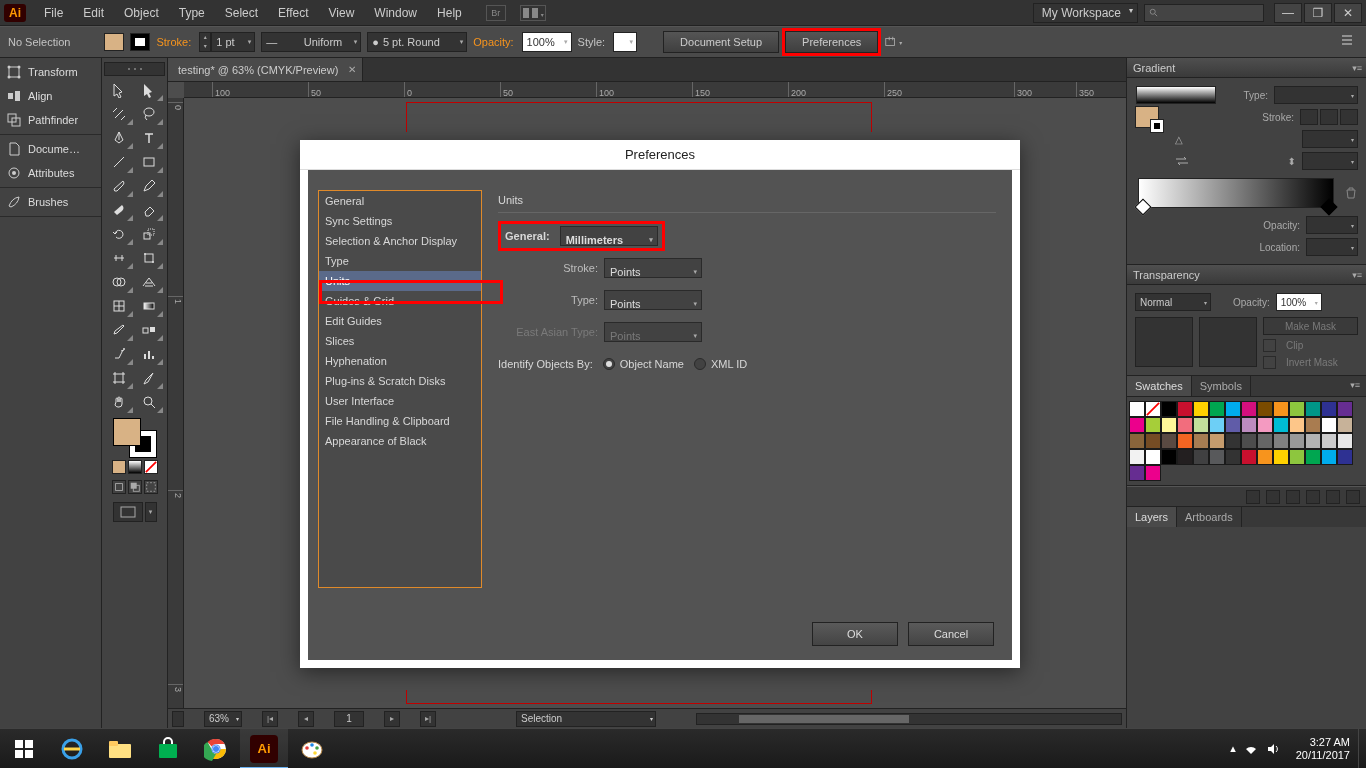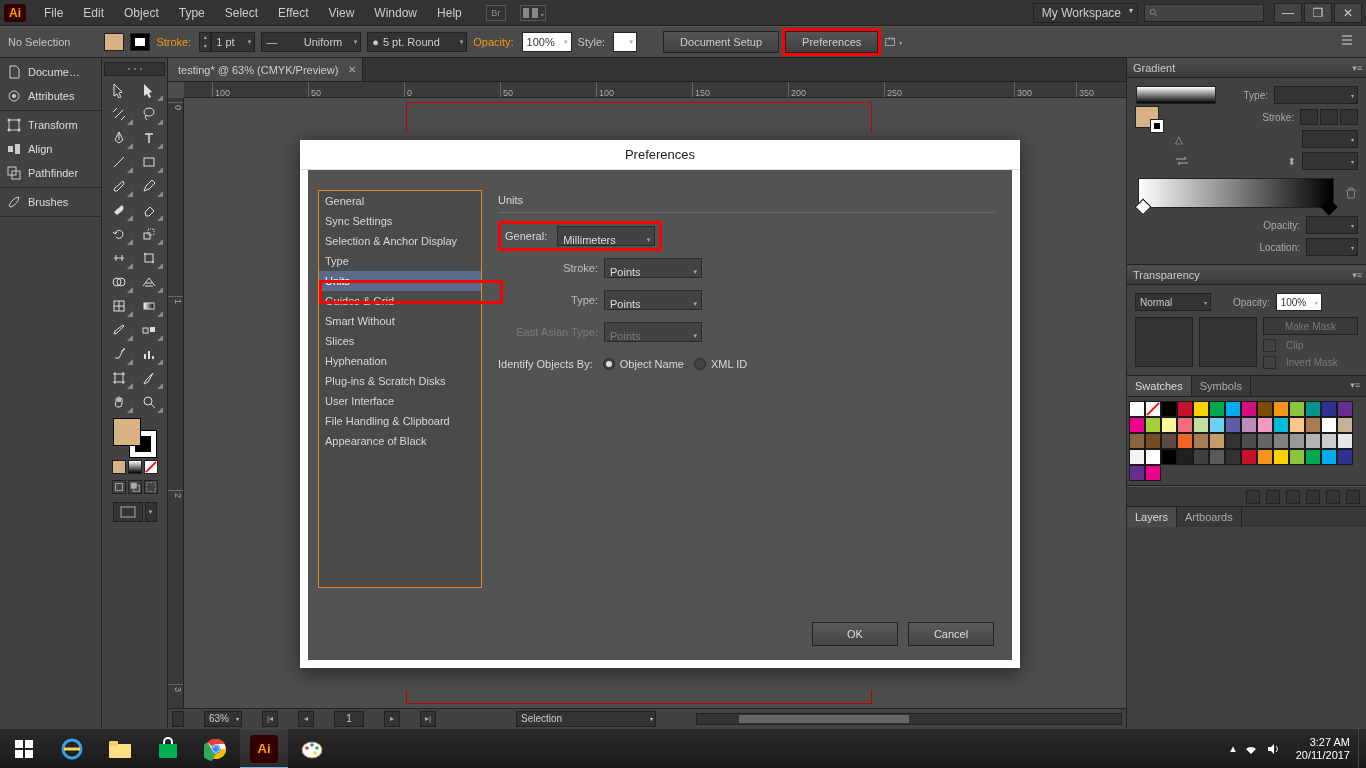--- a/index.html
+++ b/index.html
@@ -115,21 +115,21 @@
 .pref-dd.disabled { color:#7a7a7a; }
 .pref-check { width:13px; height:13px; background:#424242; border:1px solid #2a2a2a; margin-right:6px; }
 .pref-check-label { color:#8a8a8a; font-size:11px; }
 .pref-radio { width:12px; height:12px; border-radius:50%; border:1px solid #2a2a2a; background:#424242; margin:0 5px 0 10px; display:flex; align-items:center; justify-content:center; }
 .pref-radio.checked::after { content:""; width:6px; height:6px; border-radius:50%; background:#ddd; }
 .pref-radio-label { color:#d8d8d8; font-size:11px; }
 .pref-buttons { position:absolute; right:18px; bottom:14px; display:flex; gap:10px; }
 .pref-btn { width:86px; height:24px; background:linear-gradient(#5a5a5a,#444); border:1px solid #222; color:#ddd; display:flex; align-items:center; justify-content:center; font-size:11px; }
 
 .hl-units { position:absolute; left:0; top:89px; width:184px; height:24px; border:3px solid #ff0000; pointer-events:none; }
-.hl-general-dd { border:3px solid #ff0000; padding:2px 4px; display:flex; align-items:center; }
+.hl-general-dd { border:3px solid #ff0000; padding:2px 4px; display:flex; align-items:center;font-weight:bold; }
 
 
 .taskbar { position:absolute; left:0; right:0; bottom:0; height:40px; background:linear-gradient(#2a2a2a,#1a1a1a); display:flex; align-items:center; border-top:1px solid #444; }
 .tb-item { width:48px; height:40px; display:flex; align-items:center; justify-content:center; position:relative; }
 .tb-item.active { background:rgba(255,255,255,0.08); box-shadow:inset 0 -2px 0 #6db3f2; }
 .tb-spacer { flex:1; }
 .tb-tray { display:flex; align-items:center; gap:8px; padding:0 8px; color:#fff; font-size:11px; }
 .tb-clock { text-align:right; line-height:13px; font-size:11px; color:#fff; padding:0 8px; }
 
 svg { display:block; }
@@ -210,65 +210,65 @@
   </div>
 </div>
 
 <div class="workspace">
 
   <div class="left-dock">
     <div class="dock-panel">
       <div class="dock-item">
           <span class="dock-icon">
             <svg viewBox="0 0 16 16">
+              <rect x="3" y="3" width="10" height="10" fill="none" stroke="#ccc"></rect>
+              <circle cx="3" cy="3" r="1.5" fill="#ccc"></circle>
+              <circle cx="13" cy="3" r="1.5" fill="#ccc"></circle>
+              <circle cx="3" cy="13" r="1.5" fill="#ccc"></circle>
+              <circle cx="13" cy="13" r="1.5" fill="#ccc"></circle>
+            </svg>
+          </span>
+          <span>Transform</span>
+        </div>
+      <div class="dock-item">
+          <span class="dock-icon">
+            <svg viewBox="0 0 16 16">
+              <rect x="2" y="5" width="5" height="6" fill="#ccc"></rect>
+              <rect x="9" y="3" width="5" height="10" fill="#ccc"></rect>
+            </svg>
+          </span>
+          <span>Align</span>
+        </div>
+      <div class="dock-item">
+          <span class="dock-icon">
+            <svg viewBox="0 0 16 16">
+              <rect x="2" y="2" width="8" height="8" fill="none" stroke="#ccc"></rect>
+              <rect x="6" y="6" width="8" height="8" fill="none" stroke="#ccc"></rect>
+            </svg>
+          </span>
+          <span>Pathfinder</span>
+        </div>
+    </div>
+    <div class="dock-panel">
+      <div class="dock-item">
+          <span class="dock-icon">
+            <svg viewBox="0 0 16 16">
               <path d="M4 2h6l3 3v9H4z" fill="none" stroke="#ccc"></path>
             </svg>
           </span>
           <span>Docume…</span>
         </div>
       <div class="dock-item">
           <span class="dock-icon">
             <svg viewBox="0 0 16 16">
               <circle cx="8" cy="8" r="5" fill="none" stroke="#ccc"></circle>
               <circle cx="8" cy="8" r="2" fill="#ccc"></circle>
             </svg>
           </span>
           <span>Attributes</span>
-        </div>
-    </div>
-    <div class="dock-panel">
-      <div class="dock-item">
-          <span class="dock-icon">
-            <svg viewBox="0 0 16 16">
-              <rect x="3" y="3" width="10" height="10" fill="none" stroke="#ccc"></rect>
-              <circle cx="3" cy="3" r="1.5" fill="#ccc"></circle>
-              <circle cx="13" cy="3" r="1.5" fill="#ccc"></circle>
-              <circle cx="3" cy="13" r="1.5" fill="#ccc"></circle>
-              <circle cx="13" cy="13" r="1.5" fill="#ccc"></circle>
-            </svg>
-          </span>
-          <span>Transform</span>
-        </div>
-      <div class="dock-item">
-          <span class="dock-icon">
-            <svg viewBox="0 0 16 16">
-              <rect x="2" y="5" width="5" height="6" fill="#ccc"></rect>
-              <rect x="9" y="3" width="5" height="10" fill="#ccc"></rect>
-            </svg>
-          </span>
-          <span>Align</span>
-        </div>
-      <div class="dock-item">
-          <span class="dock-icon">
-            <svg viewBox="0 0 16 16">
-              <rect x="2" y="2" width="8" height="8" fill="none" stroke="#ccc"></rect>
-              <rect x="6" y="6" width="8" height="8" fill="none" stroke="#ccc"></rect>
-            </svg>
-          </span>
-          <span>Pathfinder</span>
         </div>
     </div>
     <div class="dock-panel">
       <div class="dock-item">
           <span class="dock-icon">
             <svg viewBox="0 0 16 16">
               <path d="M3 12 Q6 4 13 3 Q12 10 5 13z" fill="none" stroke="#ccc"></path>
             </svg>
           </span>
           <span>Brushes</span>
@@ -733,21 +733,21 @@
 <div class="pref-dialog">
   <div class="pref-title">Preferences</div>
   <div class="pref-inner">
     <div class="pref-sidebar">
       <div class="pref-side-item">General</div>
       <div class="pref-side-item">Sync Settings</div>
       <div class="pref-side-item">Selection &amp; Anchor Display</div>
       <div class="pref-side-item">Type</div>
       <div class="pref-side-item selected">Units</div>
       <div class="pref-side-item">Guides &amp; Grid</div>
-      <div class="pref-side-item">Smart Without</div>
+      <div class="pref-side-item">Edit Guides</div>
       <div class="pref-side-item">Slices</div>
       <div class="pref-side-item">Hyphenation</div>
       <div class="pref-side-item">Plug-ins &amp; Scratch Disks</div>
       <div class="pref-side-item">User Interface</div>
       <div class="pref-side-item">File Handling &amp; Clipboard</div>
       <div class="pref-side-item">Appearance of Black</div>
       <div class="hl-units"></div>
     </div>
 
     <div class="pref-content">

